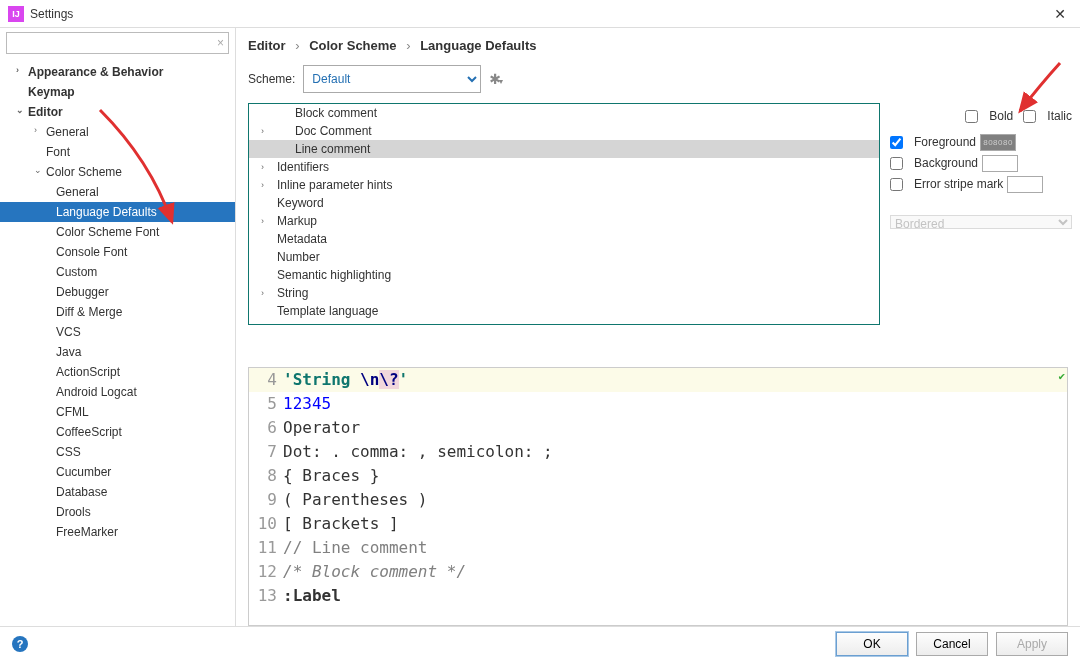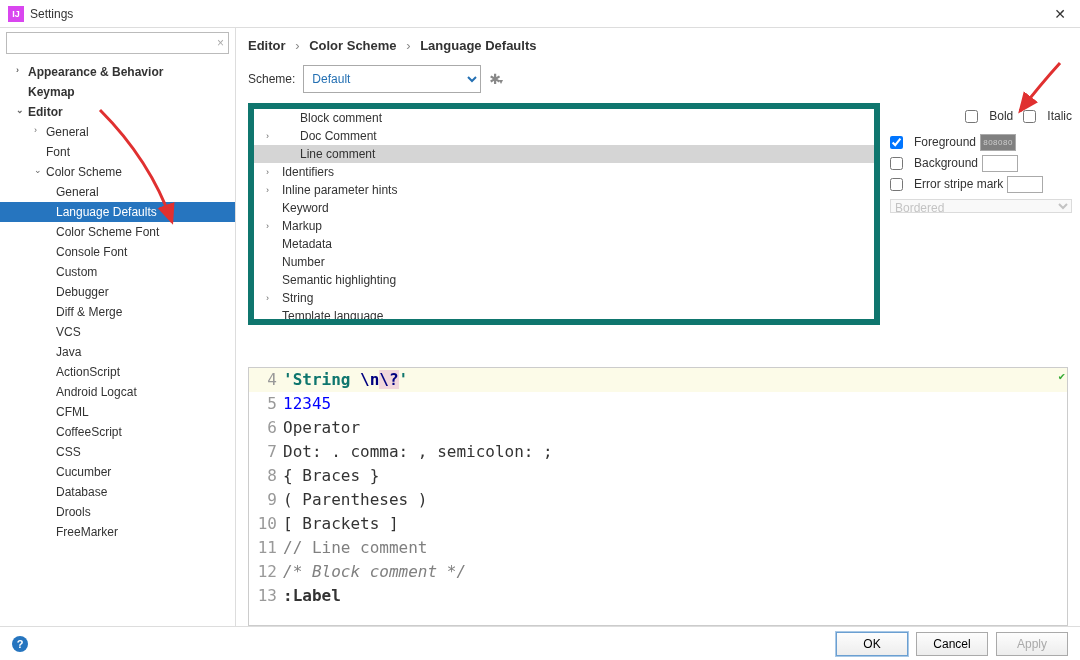--- a/index.html
+++ b/index.html
@@ -27,34 +27,34 @@
 .tree-item.selected { background: #2675bf; color: #fff; }
 .right-panel { flex: 1; display: flex; flex-direction: column; padding: 0; }
 .breadcrumb { padding: 10px 12px 8px; font-weight: bold; font-size: 13px; }
 .breadcrumb .sep { color: #888; font-weight: normal; margin: 0 6px; }
 .scheme-row { padding: 4px 12px 10px; display: flex; align-items: center; gap: 8px; }
 .scheme-row select { width: 178px; height: 28px; border: 1px solid #aaa; background: #fff; color: #2470b3; font-size:12px; padding:0 4px; }
 .gear { color: #888; cursor: pointer; font-size: 14px; }
 .gear-sub { font-size: 8px; margin-left:-2px; }
 .content-split { display: flex; flex: 1; padding: 0 8px 0 12px; gap: 0; min-height: 0; }
 .cat-list-wrap { flex: 1; display: flex; flex-direction: column; }
-.cat-list { border: 6px solid #0f766e; height: 222px; overflow-y: auto; background: #fff; }
+.cat-list { border: 1px solid #0f766e; height: 222px; overflow-y: auto; background: #fff; }
 .cat-row { padding: 2px 6px 2px 28px; cursor: pointer; position: relative; }
 .cat-row.child { padding-left: 46px; }
 .cat-row .exp2 { position: absolute; left: 12px; color: #666; font-size: 9px; top: 4px; }
 .cat-row.selected { background: #d5d5d5; }
 .attr-panel { width: 192px; padding: 4px 0 0 10px; font-size: 12px; }
 .attr-top { text-align: right; padding: 2px 0 6px; }
 .chk { display: inline-flex; align-items: center; gap: 11px; cursor: pointer; }
 .chk input { width: 13px; height: 13px; }
 .attr-row { display: flex; padding: 2px 0; gap: 4px; }
 .attr-row .lbl { flex: 1; }
 .swatch { width: 36px; height: 17px; border: 1px solid #aaa; background: #fff; cursor: pointer; }
 .swatch.fg { background: #808080; color:#ccc; font-size:8px; text-align:center; line-height:15px; letter-spacing:0.5px; }
-.effects-select { width: 100%; height: 14px; margin-top: 4px; border: 1px solid #ccc; color: #aaa; font-size:12px; background:#f7f7f7; }
+.effects-select { width: 100%; height: 14px; margin-top: 20px; border: 1px solid #ccc; color: #aaa; font-size:12px; background:#f7f7f7; }
 .preview { flex: 1; border: 1px solid #ccc; margin: 6px 12px 0 12px; background: #fff; font-family: "Consolas", monospace; font-size: 16px; overflow: auto; position: relative; }
 .preview-line { display: flex; white-space: pre; line-height: 1.5; }
 .gutter { width: 34px; text-align: right; color: #999; padding-right: 6px; user-select: none; }
 .code { flex: 1; }
 .line-hl { background: #fcfbe8; }
 .c-str { color: #0f766e; font-weight: bold; }
 .c-esc { color: #000080; font-weight: bold; }
 .c-esc2 { color: #000080; font-weight: bold; background:#f2d7dc; }
 .c-num { color: #0000ff; }
 .c-cmt { color: #808080; }

